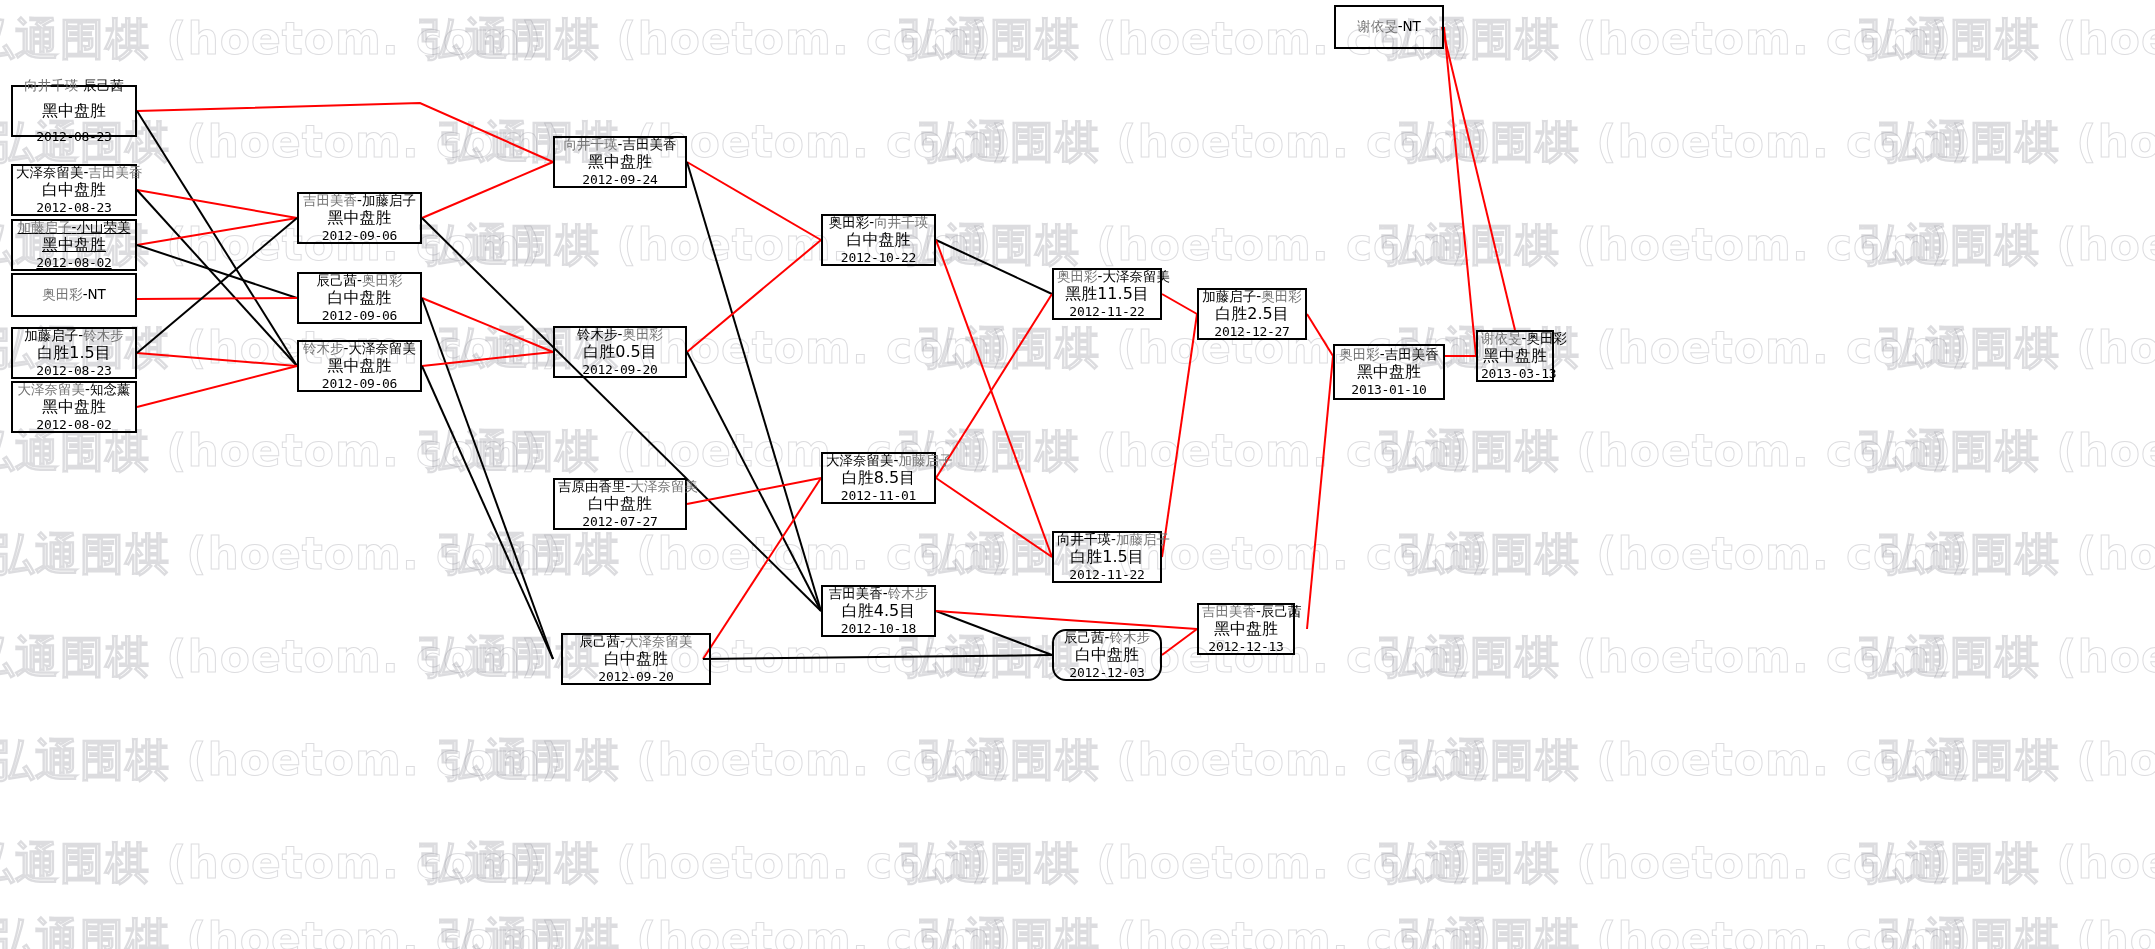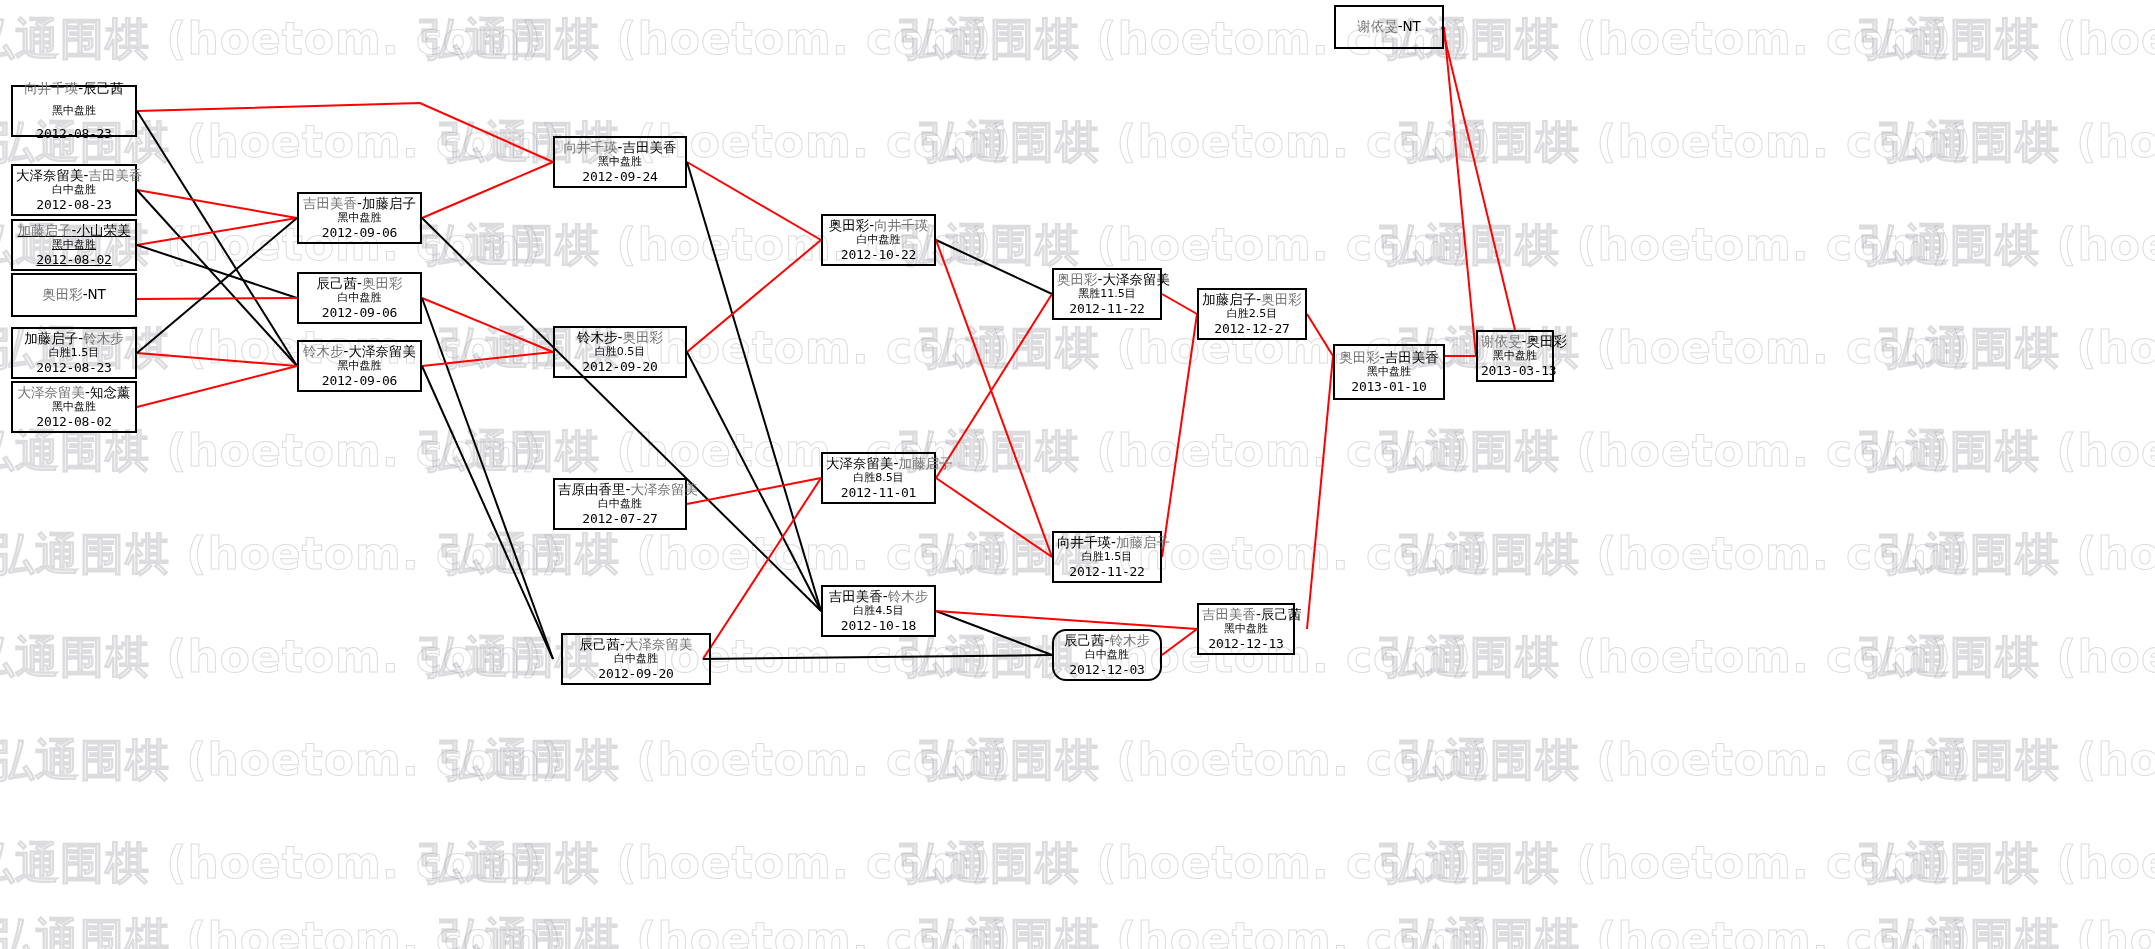--- a/index.html
+++ b/index.html
@@ -52,21 +52,21 @@
     text-align:center;
     font-size:13px;
     color:#000000;
     padding:2px 3px;
   }
   .node .ln{
     white-space:nowrap;
     width:100%;
   }
   .node .ln1{font-size:13.5px;}
-  .node .ln2{font-size:11px;}
+  .node .ln2{font-size:16px;}
   .node .ln3{
     font-size:13px;
     font-family:"DejaVu Sans Mono","Liberation Mono",monospace;
     letter-spacing:-0.3px;
   }
   .red{color:#737373;}
   .blk{color:#000000;}
 </style>
 </head>
 <body>

